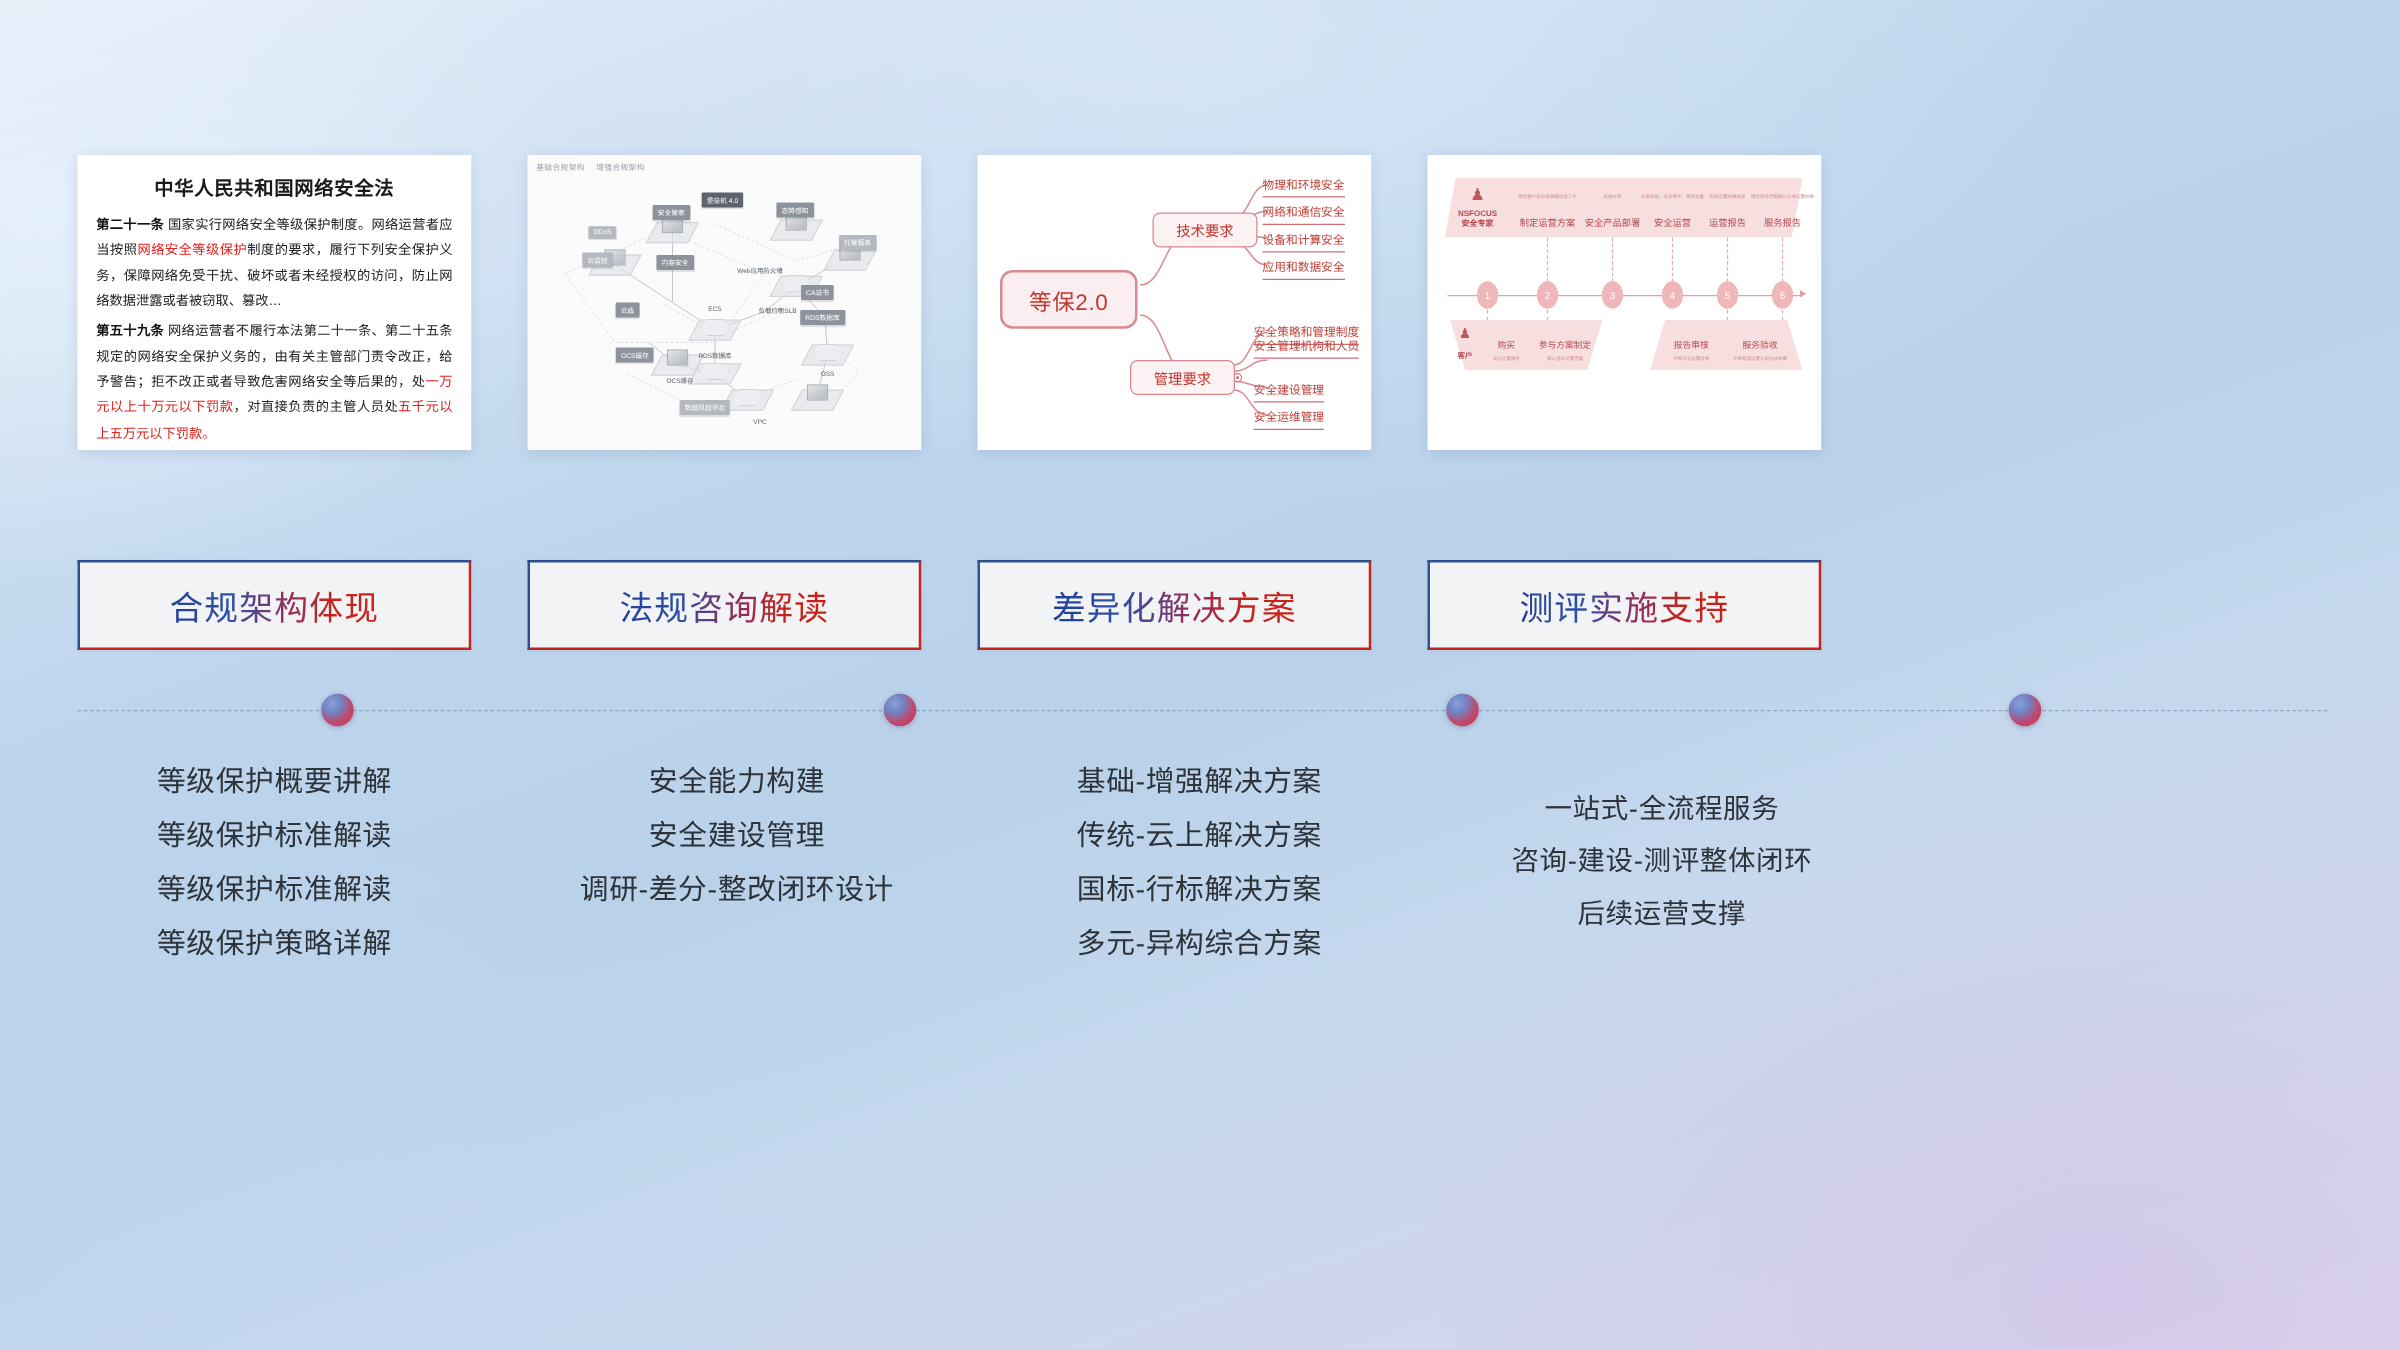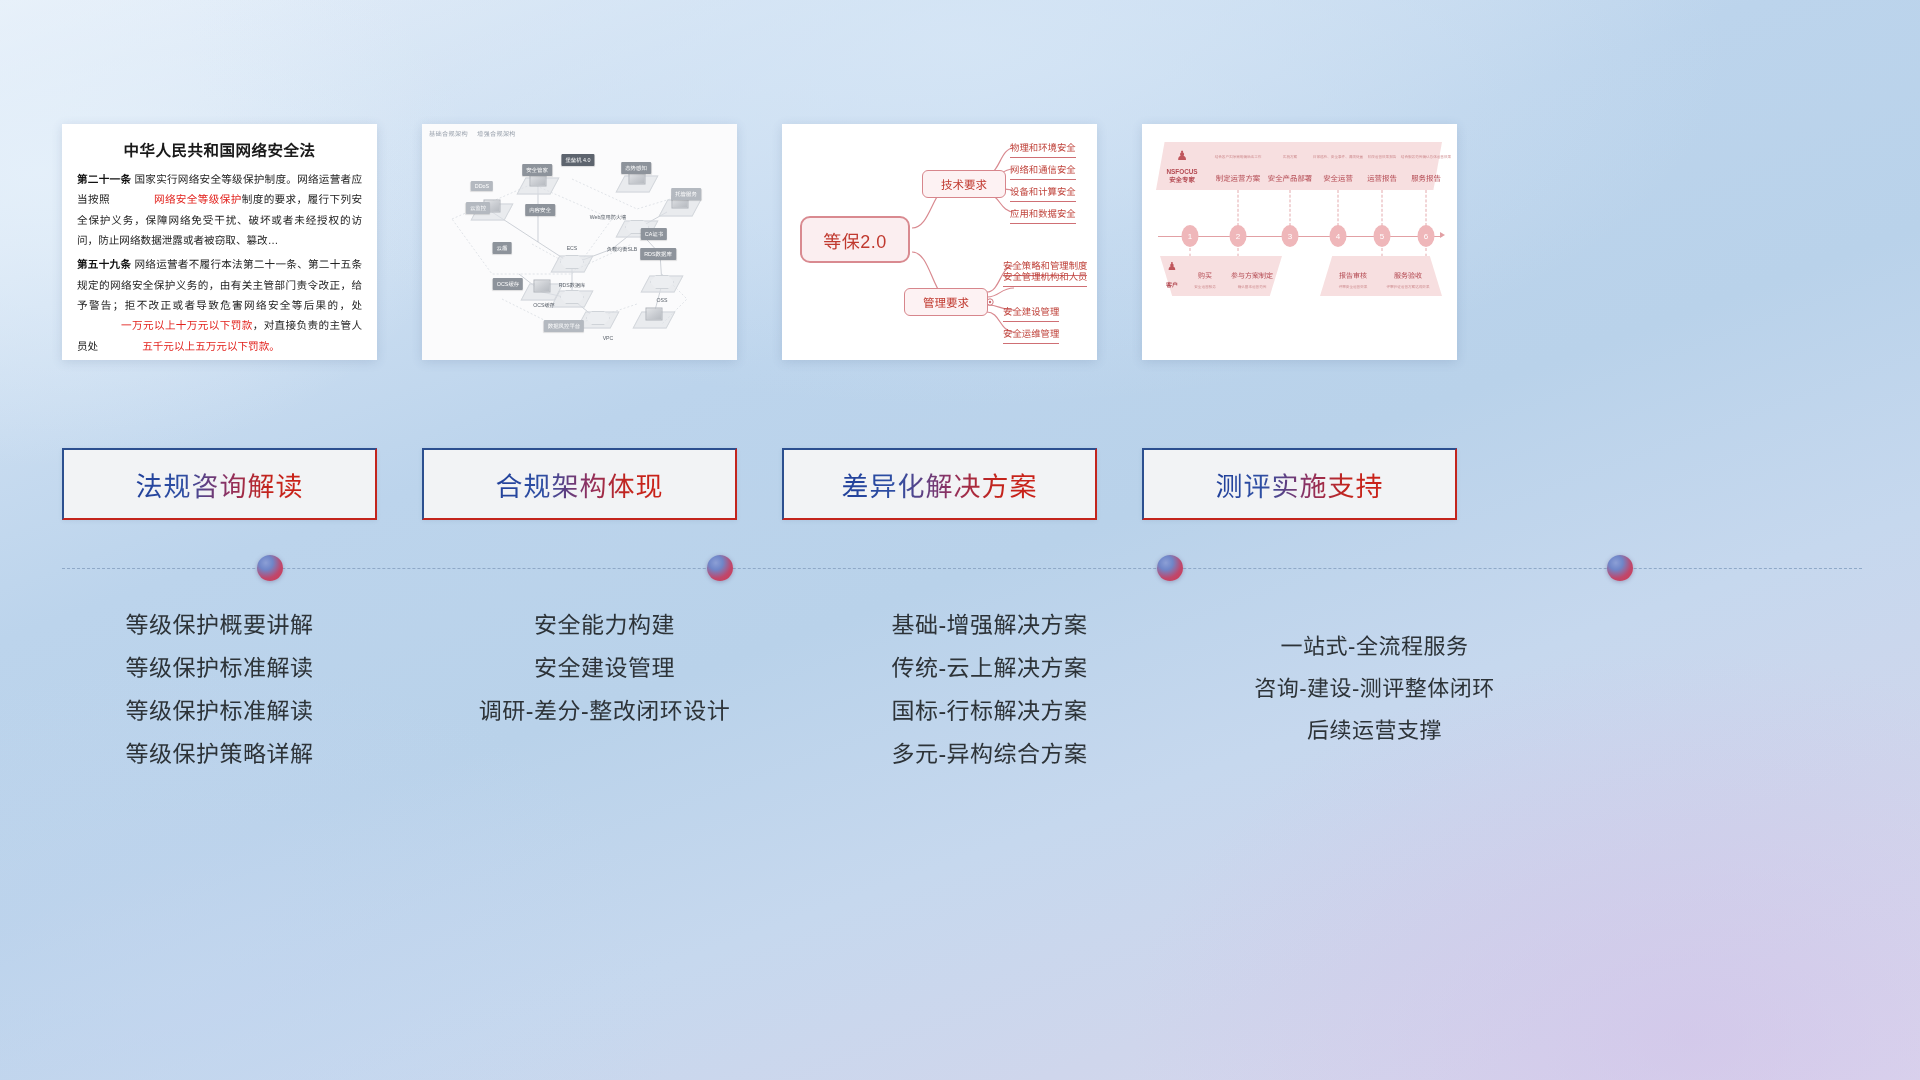--- a/index.html
+++ b/index.html
@@ -55,21 +55,21 @@
     margin-bottom: 9px;
   }
   .law-p {
     font-size: 10.6px;
     line-height: 1.92;
     color: #222;
     text-align: justify;
     margin-bottom: 4px;
   }
   .law-p b { font-weight: bold; color: #111; }
-  .law-p .hl { color: #e2211c; margin-left: 44px; }
+  .law-p .hl { color: #e2211c; }
 
   
   .arch-card { background: #fbfbfc; }
   .arch-head {
     position: absolute; top: 5px; left: 7px;
     font-size: 6.2px; color: #9aa2ad; letter-spacing: .3px;
   }
   .arch-head .sep { display: inline-block; width: 9px; }
   .arch-canvas { position: absolute; inset: 0; }
   .node {
@@ -255,21 +255,21 @@
     box-shadow: 0 1px 4px rgba(80,60,110,.35);
   }
 
   
   .cols {
     position: absolute;
     top: 604px;
     left: 62px;
     width: 1800px;
     display: flex;
-    gap: 70px;
+    gap: 55px;
   }
   .col {
     width: 315px;
     flex: 0 0 auto;
     text-align: center;
   }
   .col .item {
     font-size: 23px;
     color: #2d3338;
     line-height: 1;
@@ -470,24 +470,24 @@
       <div class="tl-sub" style="left:110px; top:160px;">确认基本运营范围</div>
       <div class="tl-main" style="left:211px; top:146px; font-size:7px;">报告审核</div>
       <div class="tl-sub" style="left:211px; top:160px;">评审安全运营效果</div>
       <div class="tl-main" style="left:266px; top:146px; font-size:7px;">服务验收</div>
       <div class="tl-sub" style="left:266px; top:160px;">评审验证运营方案达成效果</div>
     </div>
   </div>
 
   <div class="boxes-row">
     <div class="hbox">
+      <span class="hbox-text">合规架构体现</span>
+    </div>
+    <div class="hbox">
       <span class="hbox-text">法规咨询解读</span>
-    </div>
-    <div class="hbox">
-      <span class="hbox-text">合规架构体现</span>
     </div>
     <div class="hbox">
       <span class="hbox-text">差异化解决方案</span>
     </div>
     <div class="hbox">
       <span class="hbox-text">测评实施支持</span>
     </div>
   </div>
 
   <div class="tline"></div>

